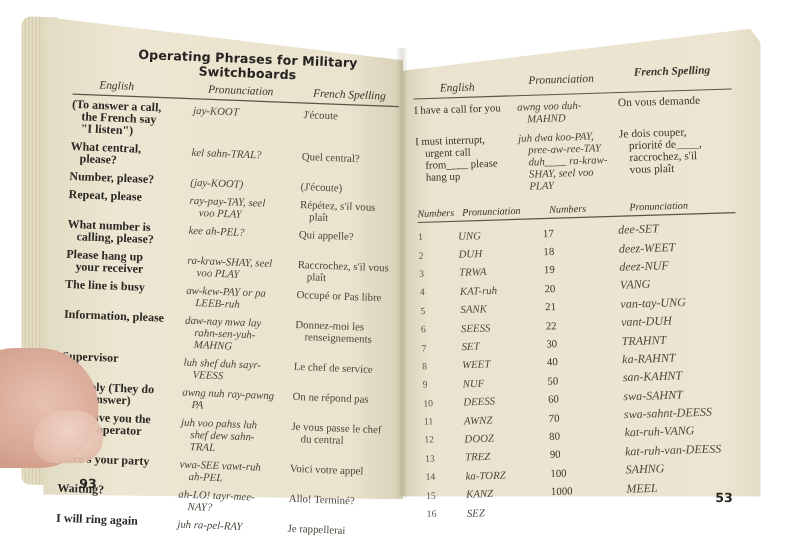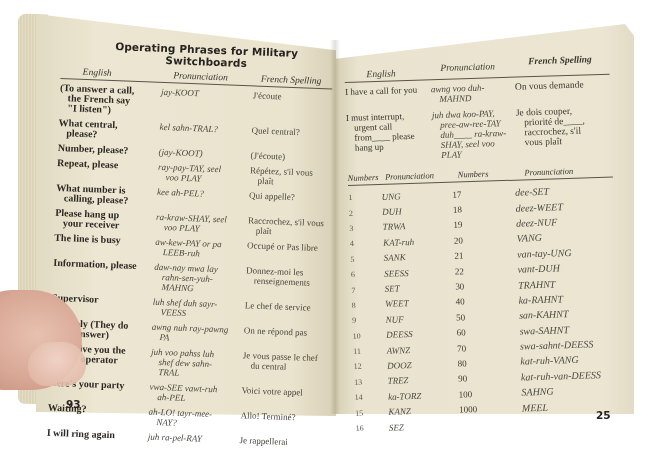--- a/index.html
+++ b/index.html
@@ -416,17 +416,17 @@
           <span class="p2">MEEL</span>
         </div>
         <div class="nrow">
           <span class="n1">16</span>
           <span class="p1">SEZ</span>
           <span class="n2"></span>
           <span class="p2"></span>
         </div>
       </div>
   </div>
-  <div class="page-num" style="left:596px;top:409px;">25</div>
+  <div class="page-num" style="left:596px;top:409px;">53</div>
 
   <div class="thumb"></div>
   <div class="thumb-nail"></div>
 </div>
 
 </body></html>

